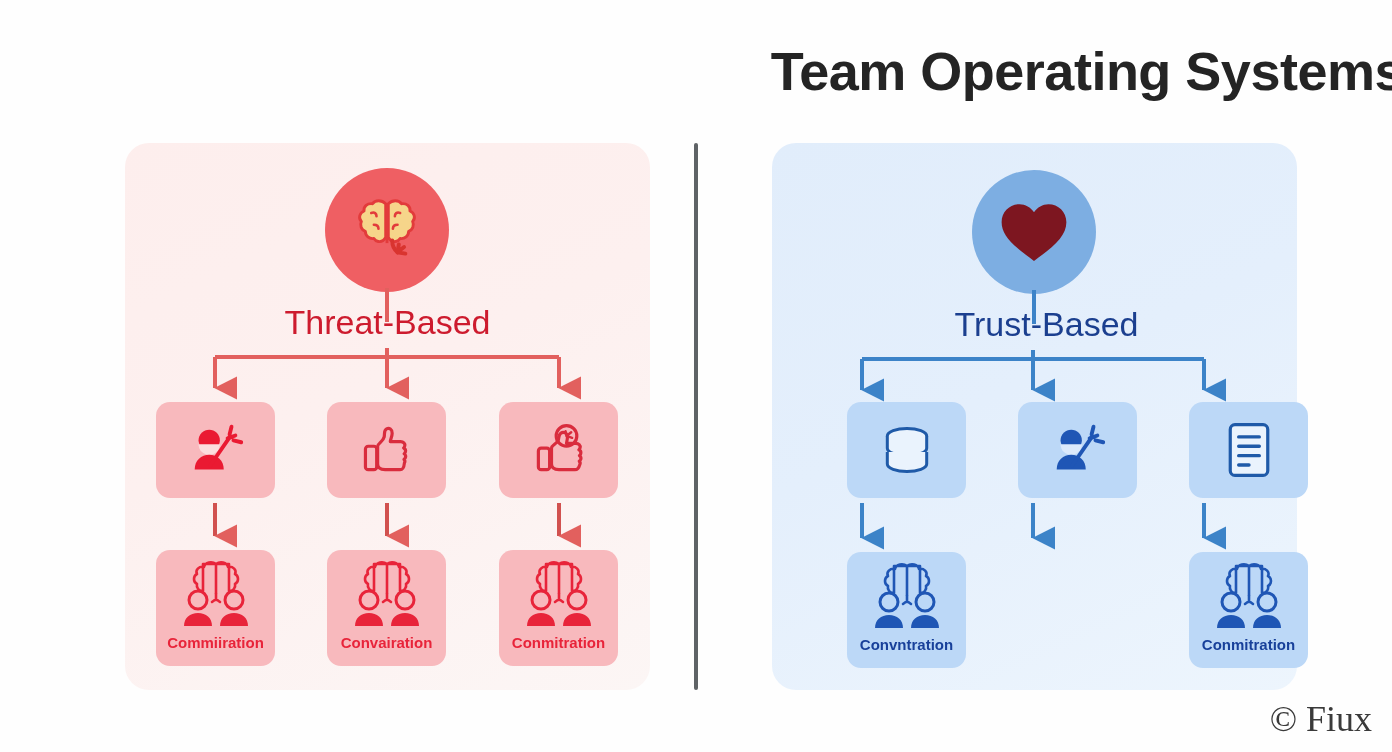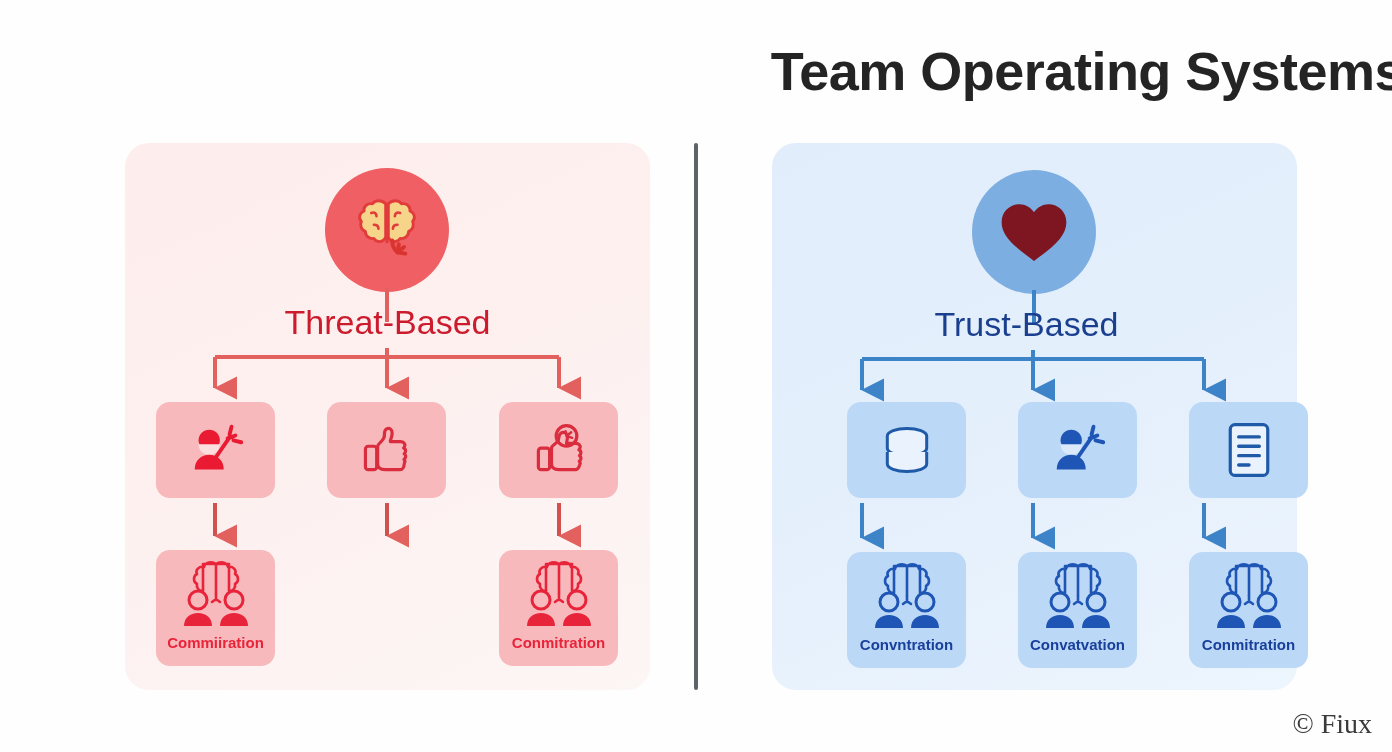--- a/index.html
+++ b/index.html
@@ -82,21 +82,21 @@
 
   
   .section-title {
     position: absolute;
     width: 525px;
     text-align: center;
     font-size: 34px;
     font-weight: normal;
   }
   .section-title-left  { left: 125px; top: 303px; color: #cd1b2e; }
-  .section-title-right { left: 752px; top: 305px; color: #1b3f8f; padding-left: 12px; }
+  .section-title-right { left: 772px; top: 305px; color: #1b3f8f; padding-left: 12px; }
 
   
   .connectors {
     position: absolute;
     left: 0;
     top: 0;
     width: 1392px;
     height: 752px;
     pointer-events: none;
   }
@@ -132,21 +132,21 @@
   }
   .label-red  { color: #e8243a; }
   .label-blue { color: #18409a; }
 
   
   .watermark {
     position: absolute;
     right: 20px;
     bottom: 12px;
     font-family: "Liberation Serif", serif;
-    font-size: 28px;
+    font-size: 36px;
     color: #3a3a3a;
   }
   svg { display: block; }
 </style>
 </head>
 <body>
 
 <div class="page">
 
   <div class="title">Team Operating Systems</div>
@@ -299,80 +299,80 @@
         <circle cx="20" cy="42" r="9" fill="none" stroke="#e8243a" stroke-width="3"></circle>
         <circle cx="56" cy="42" r="9" fill="none" stroke="#e8243a" stroke-width="3"></circle>
         <path d="M6 68c0-8 6-13 14-13s14 5 14 13z" fill="#e8243a"></path>
         <path d="M42 68c0-8 6-13 14-13s14 5 14 13z" fill="#e8243a"></path>
         <path d="M38 36v6M34 44l4-3 4 3" stroke="#e8243a" stroke-width="2.6" fill="none" stroke-linecap="round"></path>
       </svg>
     </span>
     <span class="tile-label label-red">Commiiration</span>
   </div>
 
-
-  <div class="tile tile-bot tile-red" style="left:499px; top:550px;">
+  <div class="tile tile-bot tile-red" style="left:327px; top:550px;">
     <span>
       <svg width="76" height="72" viewBox="0 0 76 72">
         <path d="M38 6c-4-3-11-2-12 3-5-1-9 3-7 7-4 2-4 8 0 10-1 4 2 7 6 7V6z" fill="none" stroke="#e8243a" stroke-width="2.6" stroke-linejoin="round"></path>
         <path d="M38 6c4-3 11-2 12 3 5-1 9 3 7 7 4 2 4 8 0 10 1 4-2 7-6 7V6z" fill="none" stroke="#e8243a" stroke-width="2.6" stroke-linejoin="round"></path>
         <path d="M38 6v30" stroke="#e8243a" stroke-width="2.6"></path>
         <circle cx="20" cy="42" r="9" fill="none" stroke="#e8243a" stroke-width="3"></circle>
         <circle cx="56" cy="42" r="9" fill="none" stroke="#e8243a" stroke-width="3"></circle>
         <path d="M6 68c0-8 6-13 14-13s14 5 14 13z" fill="#e8243a"></path>
         <path d="M42 68c0-8 6-13 14-13s14 5 14 13z" fill="#e8243a"></path>
         <path d="M38 36v6M34 44l4-3 4 3" stroke="#e8243a" stroke-width="2.6" fill="none" stroke-linecap="round"></path>
       </svg>
     </span>
+    <span class="tile-label label-red">Convairation</span>
+  </div>
+
+  <div class="tile tile-bot tile-red" style="left:499px; top:550px;">
+    <span>
+      <svg width="76" height="72" viewBox="0 0 76 72">
+        <path d="M38 6c-4-3-11-2-12 3-5-1-9 3-7 7-4 2-4 8 0 10-1 4 2 7 6 7V6z" fill="none" stroke="#e8243a" stroke-width="2.6" stroke-linejoin="round"></path>
+        <path d="M38 6c4-3 11-2 12 3 5-1 9 3 7 7 4 2 4 8 0 10 1 4-2 7-6 7V6z" fill="none" stroke="#e8243a" stroke-width="2.6" stroke-linejoin="round"></path>
+        <path d="M38 6v30" stroke="#e8243a" stroke-width="2.6"></path>
+        <circle cx="20" cy="42" r="9" fill="none" stroke="#e8243a" stroke-width="3"></circle>
+        <circle cx="56" cy="42" r="9" fill="none" stroke="#e8243a" stroke-width="3"></circle>
+        <path d="M6 68c0-8 6-13 14-13s14 5 14 13z" fill="#e8243a"></path>
+        <path d="M42 68c0-8 6-13 14-13s14 5 14 13z" fill="#e8243a"></path>
+        <path d="M38 36v6M34 44l4-3 4 3" stroke="#e8243a" stroke-width="2.6" fill="none" stroke-linecap="round"></path>
+      </svg>
+    </span>
     <span class="tile-label label-red">Conmitration</span>
   </div>
 
   <div class="tile tile-bot tile-blue" style="left:803px; top:552px;">
     <span>
       <svg width="76" height="72" viewBox="0 0 76 72">
         <path d="M38 6c-4-3-11-2-12 3-5-1-9 3-7 7-4 2-4 8 0 10-1 4 2 7 6 7V6z" fill="none" stroke="#1f56b5" stroke-width="2.6" stroke-linejoin="round"></path>
         <path d="M38 6c4-3 11-2 12 3 5-1 9 3 7 7 4 2 4 8 0 10 1 4-2 7-6 7V6z" fill="none" stroke="#1f56b5" stroke-width="2.6" stroke-linejoin="round"></path>
         <path d="M38 6v30" stroke="#1f56b5" stroke-width="2.6"></path>
         <circle cx="20" cy="42" r="9" fill="none" stroke="#1f56b5" stroke-width="3"></circle>
         <circle cx="56" cy="42" r="9" fill="none" stroke="#1f56b5" stroke-width="3"></circle>
         <path d="M6 68c0-8 6-13 14-13s14 5 14 13z" fill="#1f56b5"></path>
         <path d="M42 68c0-8 6-13 14-13s14 5 14 13z" fill="#1f56b5"></path>
         <path d="M38 36v6M34 44l4-3 4 3" stroke="#1f56b5" stroke-width="2.6" fill="none" stroke-linecap="round"></path>
       </svg>
     </span>
     <span class="tile-label label-blue">Convntration</span>
   </div>
 
-  <div class="tile tile-bot tile-blue" style="left:974px; top:552px;">
+
+  <div class="tile tile-bot tile-blue" style="left:1145px; top:552px;">
     <span>
       <svg width="76" height="72" viewBox="0 0 76 72">
         <path d="M38 6c-4-3-11-2-12 3-5-1-9 3-7 7-4 2-4 8 0 10-1 4 2 7 6 7V6z" fill="none" stroke="#1f56b5" stroke-width="2.6" stroke-linejoin="round"></path>
         <path d="M38 6c4-3 11-2 12 3 5-1 9 3 7 7 4 2 4 8 0 10 1 4-2 7-6 7V6z" fill="none" stroke="#1f56b5" stroke-width="2.6" stroke-linejoin="round"></path>
         <path d="M38 6v30" stroke="#1f56b5" stroke-width="2.6"></path>
         <circle cx="20" cy="42" r="9" fill="none" stroke="#1f56b5" stroke-width="3"></circle>
         <circle cx="56" cy="42" r="9" fill="none" stroke="#1f56b5" stroke-width="3"></circle>
         <path d="M6 68c0-8 6-13 14-13s14 5 14 13z" fill="#1f56b5"></path>
         <path d="M42 68c0-8 6-13 14-13s14 5 14 13z" fill="#1f56b5"></path>
         <path d="M38 36v6M34 44l4-3 4 3" stroke="#1f56b5" stroke-width="2.6" fill="none" stroke-linecap="round"></path>
       </svg>
     </span>
-    <span class="tile-label label-blue">Convatvation</span>
-  </div>
-
-  <div class="tile tile-bot tile-blue" style="left:1145px; top:552px;">
-    <span>
-      <svg width="76" height="72" viewBox="0 0 76 72">
-        <path d="M38 6c-4-3-11-2-12 3-5-1-9 3-7 7-4 2-4 8 0 10-1 4 2 7 6 7V6z" fill="none" stroke="#1f56b5" stroke-width="2.6" stroke-linejoin="round"></path>
-        <path d="M38 6c4-3 11-2 12 3 5-1 9 3 7 7 4 2 4 8 0 10 1 4-2 7-6 7V6z" fill="none" stroke="#1f56b5" stroke-width="2.6" stroke-linejoin="round"></path>
-        <path d="M38 6v30" stroke="#1f56b5" stroke-width="2.6"></path>
-        <circle cx="20" cy="42" r="9" fill="none" stroke="#1f56b5" stroke-width="3"></circle>
-        <circle cx="56" cy="42" r="9" fill="none" stroke="#1f56b5" stroke-width="3"></circle>
-        <path d="M6 68c0-8 6-13 14-13s14 5 14 13z" fill="#1f56b5"></path>
-        <path d="M42 68c0-8 6-13 14-13s14 5 14 13z" fill="#1f56b5"></path>
-        <path d="M38 36v6M34 44l4-3 4 3" stroke="#1f56b5" stroke-width="2.6" fill="none" stroke-linecap="round"></path>
-      </svg>
-    </span>
     <span class="tile-label label-blue">Conmitration</span>
   </div>
 
   <div class="watermark">© Fiux</div>
 
 </div>
 
 </body></html>

